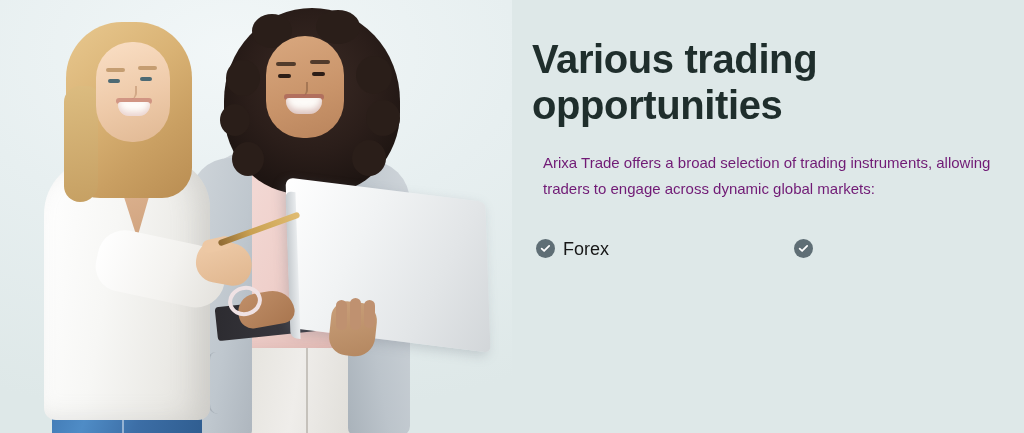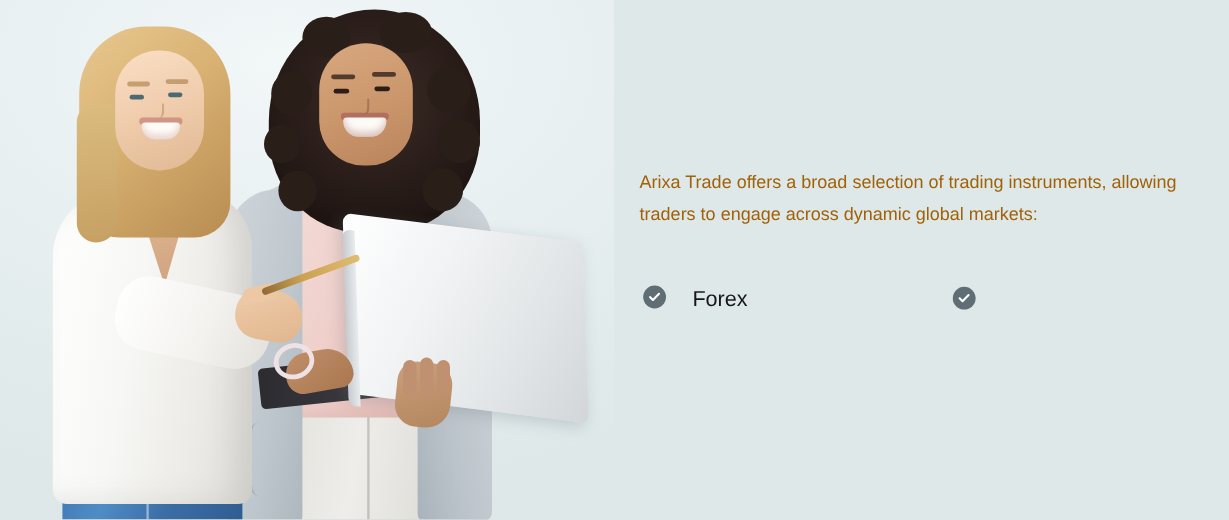--- a/index.html
+++ b/index.html
@@ -389,40 +389,41 @@
     line-height: 46px;
     font-weight: 700;
     letter-spacing: -0.4px;
     color: #1f2e2c;
   }
   .subtext {
     position: absolute;
     left: 1px;
     top: 140px;
     width: 462px;
-    margin: 0;
+    margin: 10px;
     font-size: 15px;
     line-height: 26px;
     font-weight: 400;
-    color: #a16207;
+    color: #701a75;
   }
   .feature-grid {
     position: absolute;
     left: 4px;
     top: 230px;
     width: 460px;
     display: grid;
     grid-template-columns: 258px 202px;
     grid-auto-rows: 37px;
     grid-auto-flow: column;
     align-items: center;
   }
   .feature-item {
     display: flex;
-    gap: 22px;
+    align-items: center;
+    gap: 8px;
   }
   .check-icon {
     flex: 0 0 auto;
     width: 19px;
     height: 19px;
     border-radius: 50%;
     background: #5f6e75;
     display: flex;
     align-items: center;
     justify-content: center;
@@ -503,20 +504,21 @@
       <div class="wA-smile"></div>
       <div class="wA-arm"></div>
       <div class="wA-hand"></div>
       <div class="wA-thumb"></div>
       <div class="pen"></div>
     </div>
   </div>
 
   <div class="content">
 
+    <h1 class="heading">Various trading opportunities</h1>
 
     <p class="subtext">Arixa Trade offers a broad selection of trading instruments, allowing traders to engage across dynamic global markets:</p>
 
     <div class="feature-grid">
 
       <div class="feature-item">
         <span class="check-icon">
           <svg width="11" height="11" viewBox="0 0 12 12" aria-hidden="true">
             <path d="M1.8 6.1 L4.5 8.7 L10 3.1" fill="none" stroke="#ffffff" stroke-width="1.9" stroke-linecap="round" stroke-linejoin="round"></path>
           </svg>

